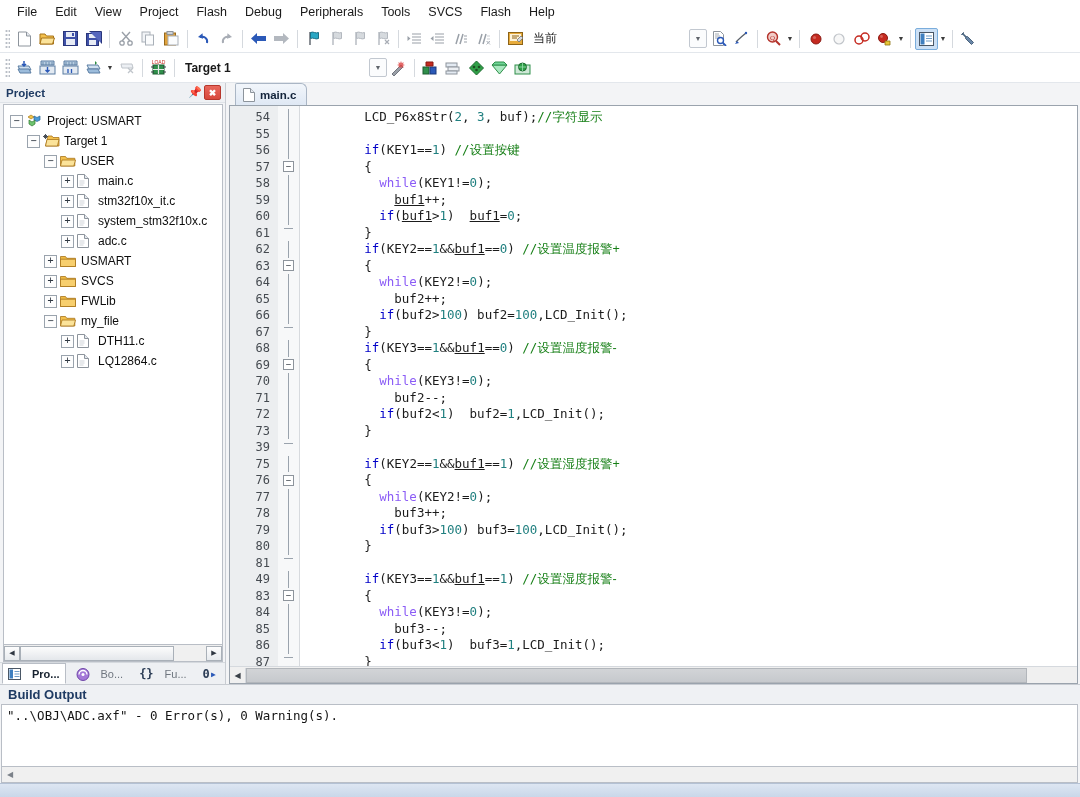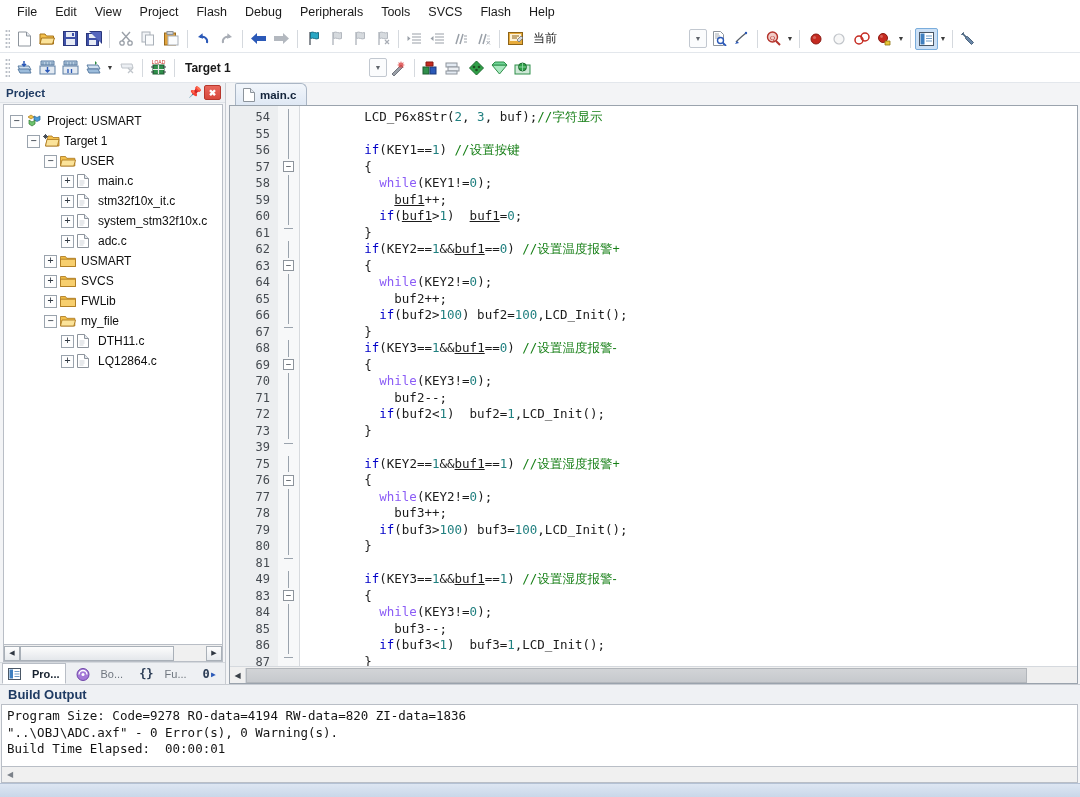--- a/index.html
+++ b/index.html
@@ -977,23 +977,21 @@
             <div class="ch-thumb"></div>
           </div>
         </div>
       </div>
     </div>
   </div>
 
   <div class="build-panel">
     <div class="build-title">Build Output</div>
     <div class="build-box" id="build-box">
-        <div class="bline">Program Size: Code=9278 RO-data=4194 RW-data=820 ZI-data=1836</div>
         <div class="bline">"..\OBJ\ADC.axf" - 0 Error(s), 0 Warning(s).</div>
-        <div class="bline">Build Time Elapsed:  00:00:01</div>
       </div>
     <div class="build-hscroll">
       <div style="width:16px;height:14px;display:flex;align-items:center;justify-content:center;font-size:8px;color:#7c828a;">◀</div>
       <div style="flex:1;height:14px;"></div>
     </div>
   </div>
 
 
   <div class="statusbar"></div>
 </div>

